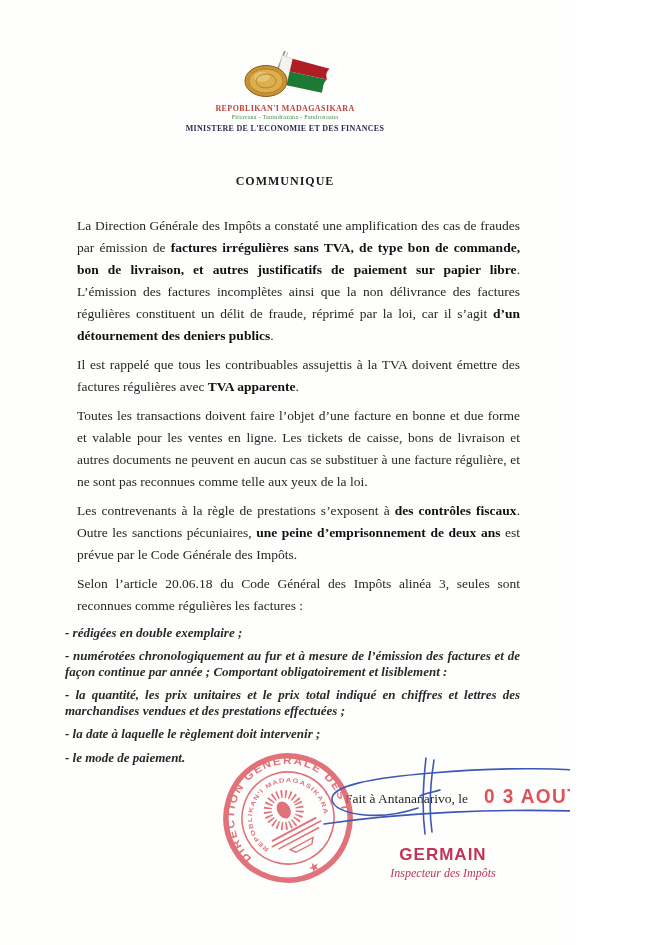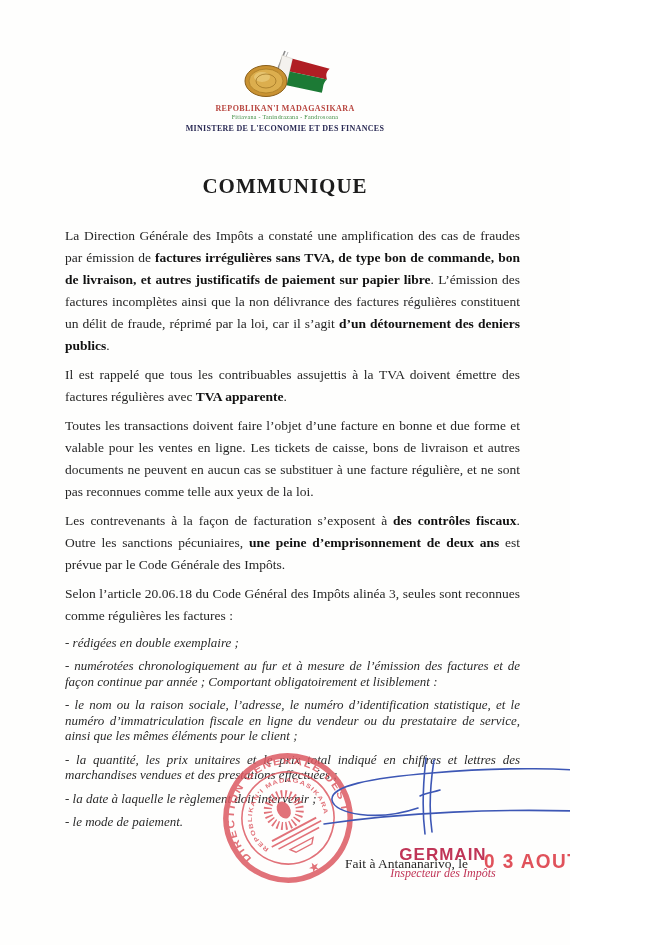--- a/index.html
+++ b/index.html
@@ -14,31 +14,31 @@
   
   .header{padding-top:50px;text-align:center;}
   .logo{display:inline-block;width:104px;height:50px;}
   .hline{line-height:1.25;}
   .republic{font-size:8px;font-weight:bold;color:#b8453f;letter-spacing:.4px;}
   .motto{font-size:6px;color:#3f8e43;letter-spacing:.3px;}
   .ministry{font-size:8px;font-weight:bold;color:#2b2b55;letter-spacing:.3px;margin-top:2px;}
   
   .title{
     margin-top:40px;text-align:center;
-    font-size:21px;font-weight:bold;letter-spacing:1px;color:#1c1c1c;
+    font-size:12px;font-weight:bold;letter-spacing:1px;color:#1c1c1c;
   }
   
   .content{margin:26px 50px 0 65px;}
   .para{
-    margin:7px 0 0 0;
+    margin:7px 0 0 12px;
     font-size:13.5px;line-height:22px;
     text-align:justify;
   }
   .para span.b{font-weight:bold;color:#111;}
-  .list{margin-top:2px;}
+  .list{margin-top:2px;font-weight:bold;}
   .li{
     margin:8px 0 0 0;
     font-size:13px;line-height:15.5px;
     font-style:italic;text-align:justify;color:#2a2a2a;
   }
   
   .closing{margin-top:20px;margin-left:280px;}
   .fait-line{font-size:13.5px;white-space:nowrap;}
   .date-stamp{
     display:inline-block;margin-left:16px;
@@ -83,27 +83,26 @@
     <div class="hline motto">Fitiavana - Tanindrazana - Fandrosoana</div>
     <div class="hline ministry">MINISTERE DE L'ECONOMIE ET DES FINANCES</div>
   </div>
 
   <div class="title">COMMUNIQUE</div>
 
   <div class="content">
     <p class="para"><span>La Direction Générale des Impôts a constaté une amplification des cas de fraudes par émission de </span><span class="b">factures irrégulières sans TVA, de type bon de commande, bon de livraison, et autres justificatifs de paiement sur papier libre</span><span>. L’émission des factures incomplètes ainsi que la non délivrance des factures régulières constituent un délit de fraude, réprimé par la loi, car il s’agit </span><span class="b">d’un détournement des deniers publics</span><span>.</span></p>
     <p class="para"><span>Il est rappelé que tous les contribuables assujettis à la TVA doivent émettre des factures régulières avec </span><span class="b">TVA apparente</span><span>.</span></p>
     <p class="para"><span>Toutes les transactions doivent faire l’objet d’une facture en bonne et due forme et valable pour les ventes en ligne. Les tickets de caisse, bons de livraison et autres documents ne peuvent en aucun cas se substituer à une facture régulière, et ne sont pas reconnues comme telle aux yeux de la loi.</span></p>
-    <p class="para"><span>Les contrevenants à la façon de facturation s’exposent à </span><span class="b">des contrôles fiscaux</span><span>. Outre les sanctions pécuniaires, </span><span class="b">une peine d’emprisonnement de deux ans</span><span> est prévue par le Code Générale des Impôts.</span></p>
+    <p class="para"><span>Les contrevenants à la règle de prestations s’exposent à </span><span class="b">des contrôles fiscaux</span><span>. Outre les sanctions pécuniaires, </span><span class="b">une peine d’emprisonnement de deux ans</span><span> est prévue par le Code Générale des Impôts.</span></p>
     <p class="para"><span>Selon l’article 20.06.18 du Code Général des Impôts alinéa 3, seules sont reconnues comme régulières les factures :</span></p>
 
     <div class="list">
       <p class="li">- rédigées en double exemplaire ;</p>
       <p class="li">- numérotées chronologiquement au fur et à mesure de l’émission des factures et de façon continue par année ; Comportant obligatoirement et lisiblement :</p>
-      <p class="li">- le nom ou la raison sociale, l’adresse, le numéro d’identification statistique, et le numéro d’immatriculation fiscale en ligne du vendeur ou du prestataire de service, ainsi que les mêmes éléments pour le client ;</p>
       <p class="li">- la quantité, les prix unitaires et le prix total indiqué en chiffres et lettres des marchandises vendues et des prestations effectuées ;</p>
       <p class="li">- la date à laquelle le règlement doit intervenir ;</p>
       <p class="li">- le mode de paiement.</p>
     </div>
 
     <div class="closing">
       <div class="fait-line">
         <span>Fait à Antananarivo, le</span><span class="date-stamp">0 3 AOUT 2021</span>
       </div>
     </div>

